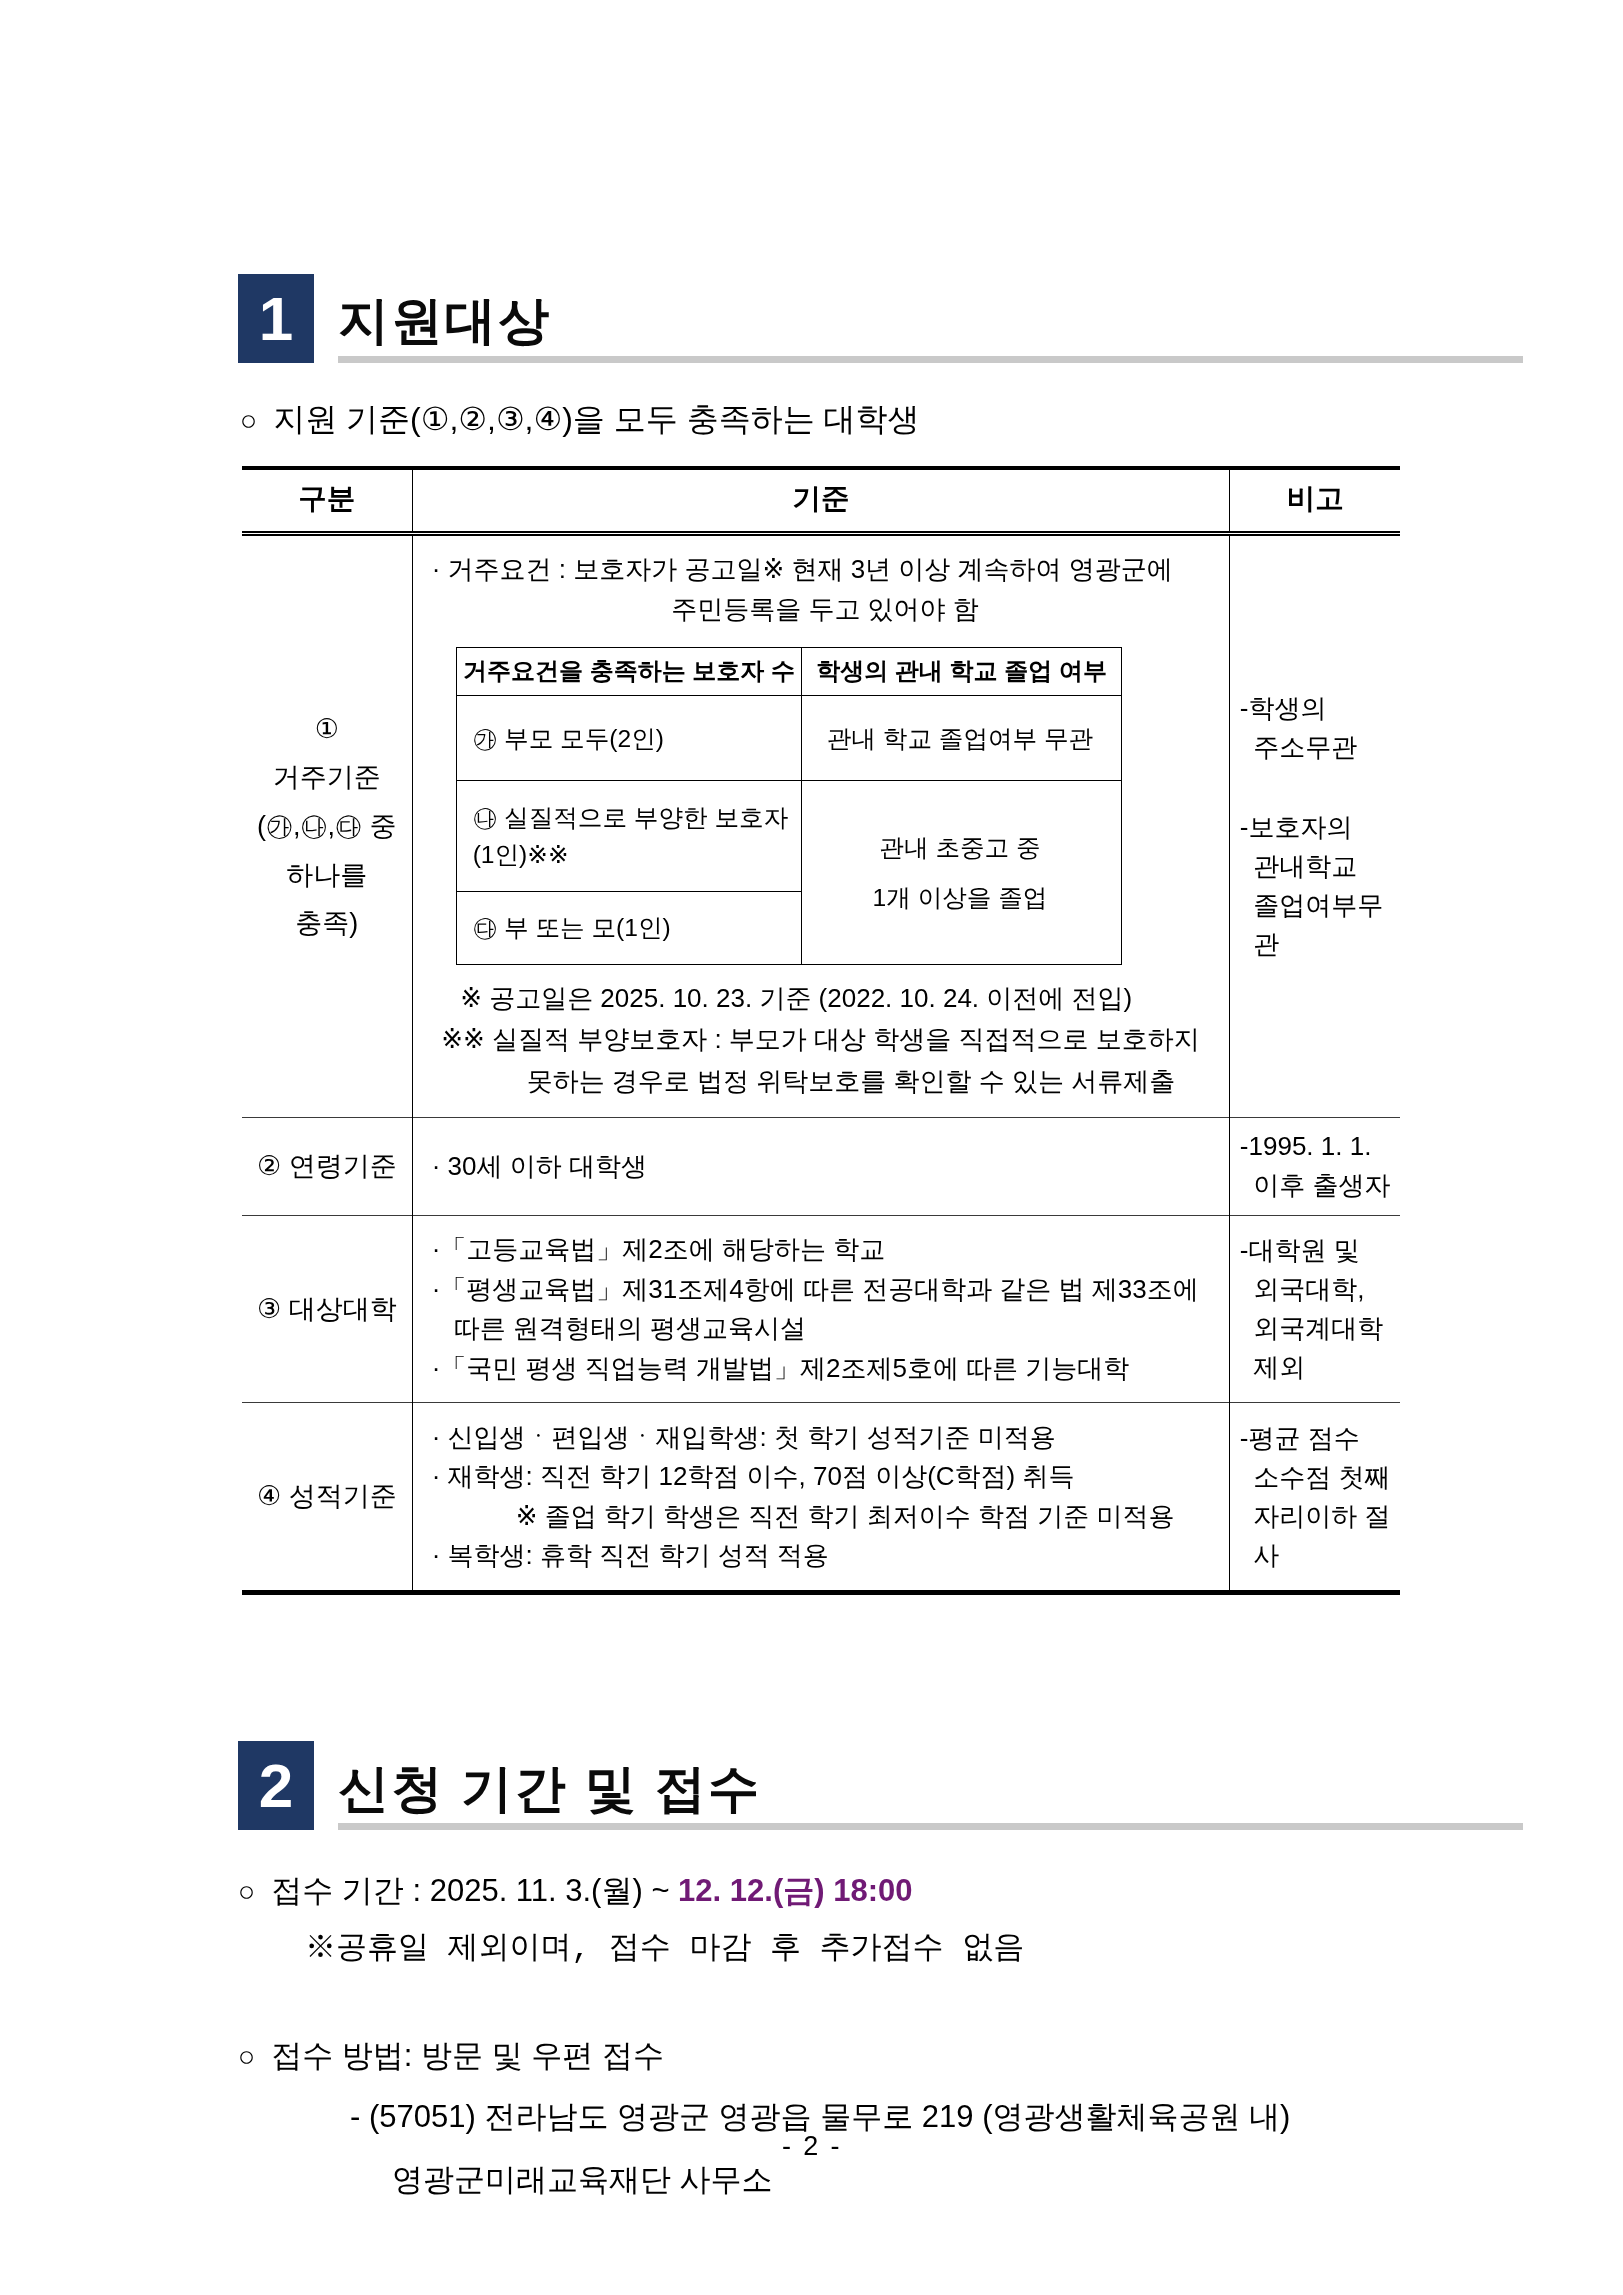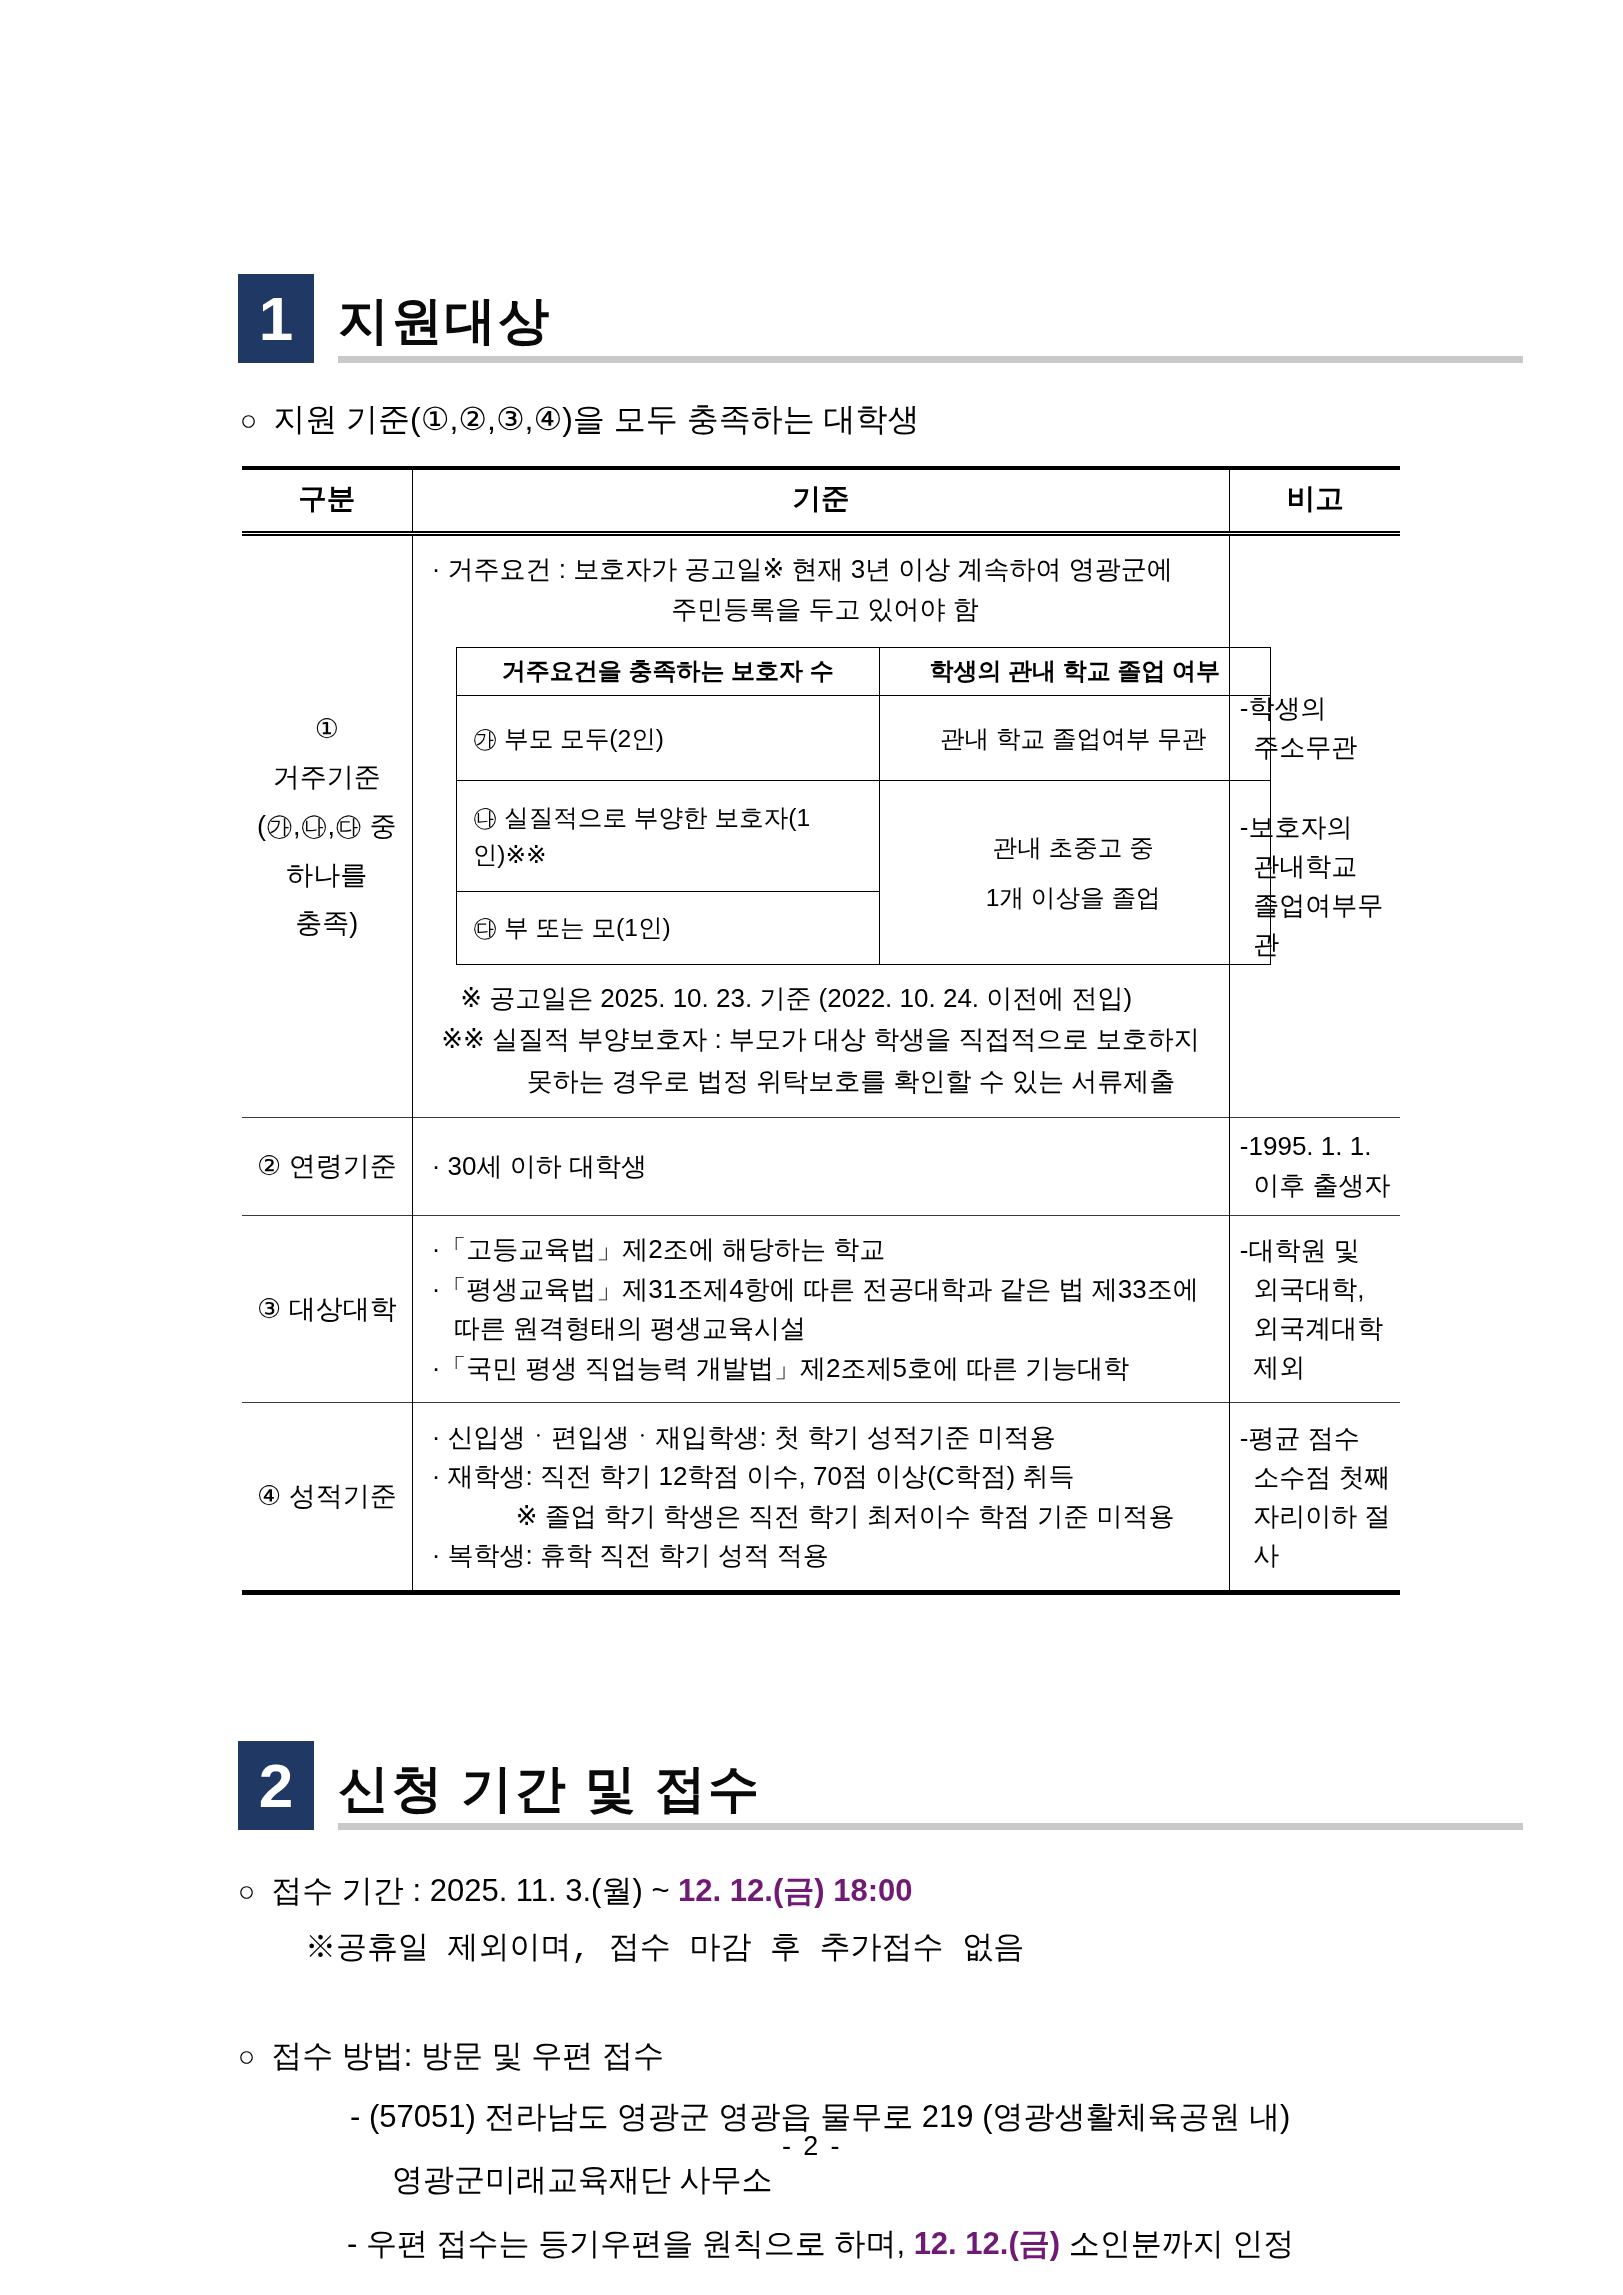--- a/index.html
+++ b/index.html
@@ -100,21 +100,21 @@
     padding:9.5px 3.2px 9.5px 9.5px;
   }
   .remark-cont { padding-left:13.5px; }
   .remark-gap  { margin-bottom:41px; }
 
   
   .res-line2 { text-align:center; }
   table.inner-table {
     border-collapse:collapse;
     margin:17.4px 0 12.7px 24px;
-    width:815px;
+    width:666px;
     font-size:24.6px;
   }
   .inner-table th, .inner-table td { border:1.6px solid #000; }
   .inner-table th {
     font-weight:bold;
     font-size:24px;
     text-align:center;
     padding:5.6px 3.2px;
   }
   .inner-table td { padding:17.4px 6.3px 17.4px 16px; }
@@ -291,20 +291,17 @@
     <div class="s2-line period-line">
       <span class="o-marker">○</span><span>접수 기간 : 2025. 11. 3.(월) ~ </span><span class="highlight">12. 12.(금) 18:00</span>
     </div>
     <div class="s2-note">※공휴일 제외이며, 접수 마감 후 추가접수 없음</div>
 
     <div class="s2-line method-line">
       <span class="o-marker">○</span><span>접수 방법: 방문 및 우편 접수</span>
     </div>
     <div class="addr1">- (57051) 전라남도 영광군 영광읍 물무로 219 (영광생활체육공원 내)</div>
     <div class="addr2">영광군미래교육재단 사무소</div>
-    <div class="mail-line">
-      <span>- 우편 접수는 등기우편을 원칙으로 하며, </span><span class="highlight">12. 12.(금)</span><span> 소인분까지 인정</span>
-    </div>
   </div>
 
   <div class="page-footer">- 2 -</div>
 </div>
 
 
 </body></html>

